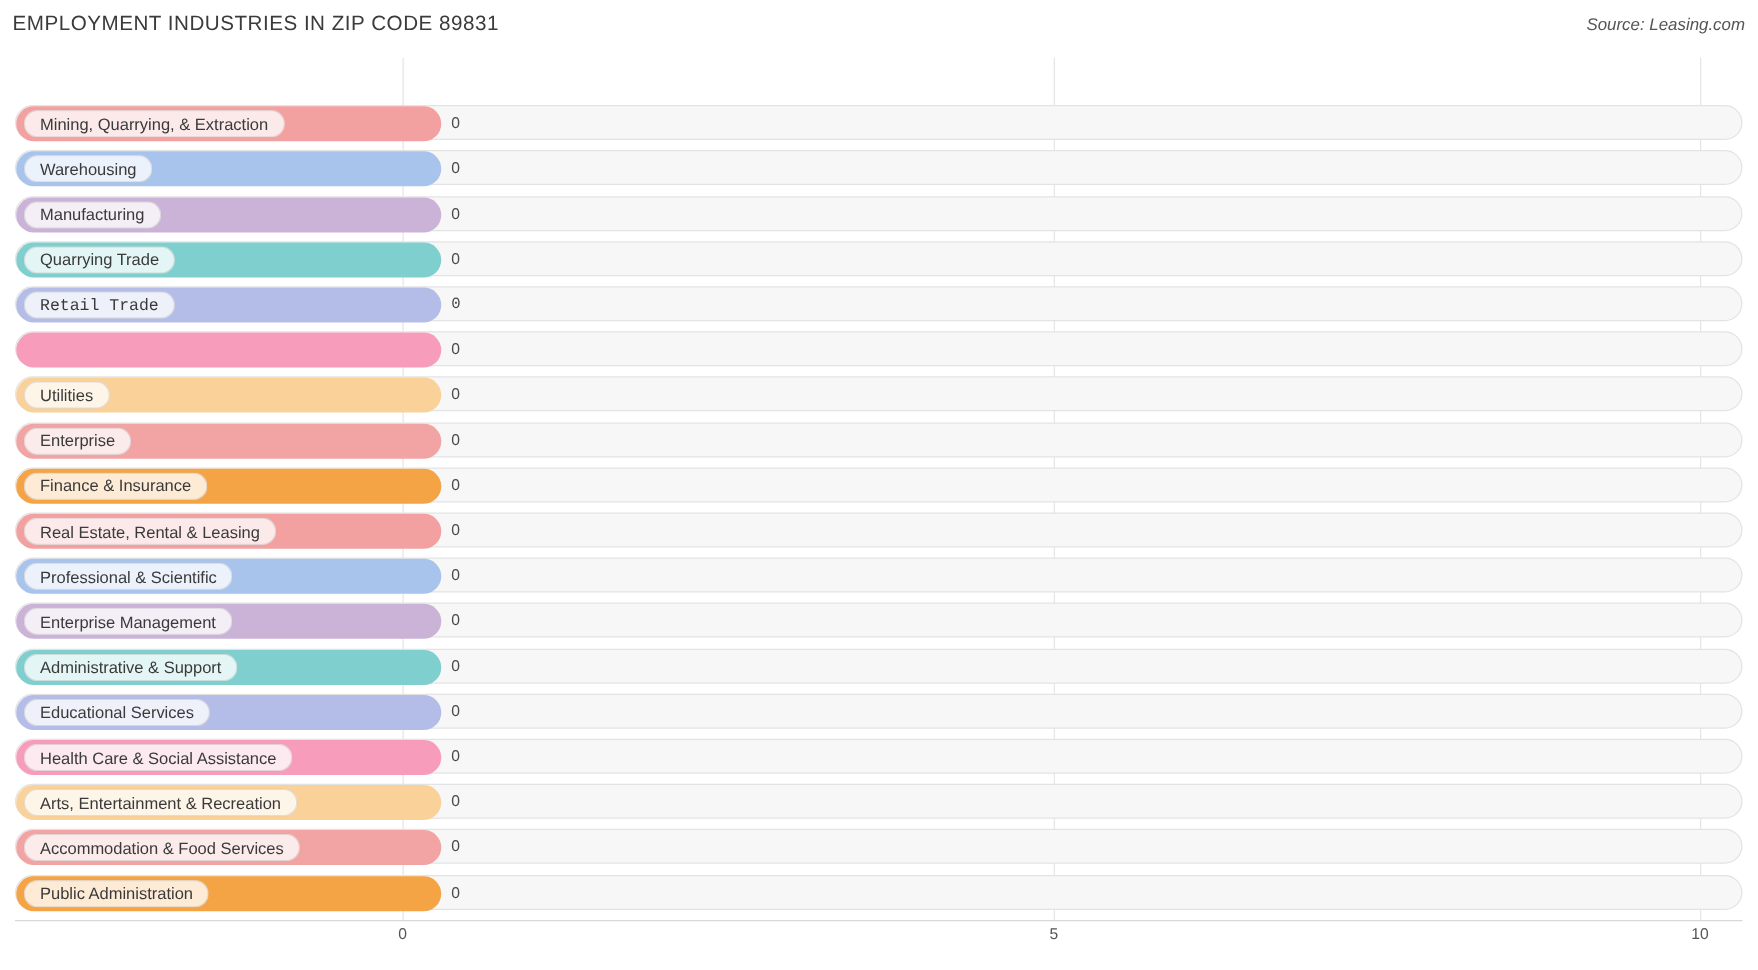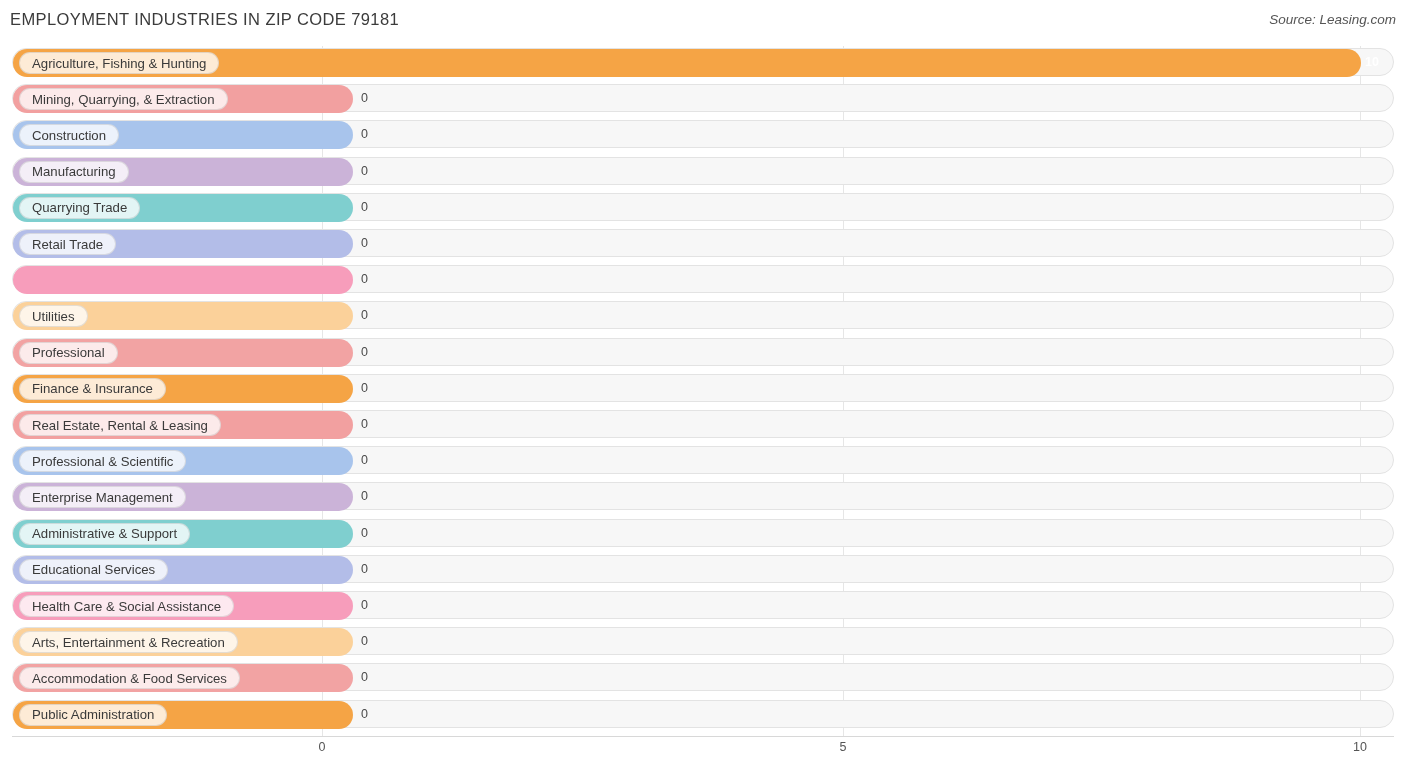--- a/index.html
+++ b/index.html
@@ -129,86 +129,79 @@
     height: 1px;
     background: #d8d8d8;
   }
 </style>
 </head>
 <body>
 
 <div id="page">
 
   <div class="header">
-    <div class="title">EMPLOYMENT INDUSTRIES IN ZIP CODE 79181</div>
+    <div class="title">EMPLOYMENT INDUSTRIES IN ZIP CODE 89831</div>
     <div class="source">Source: Leasing.com</div>
   </div>
 
   <div class="chart">
     <div class="plot" id="plot">
         <div class="gridline" style="left: 310px;"></div>
         <div class="gridline" style="left: 831px;"></div>
         <div class="gridline" style="left: 1348px;"></div>
-        <div class="row" style="top: 2px;">
-          <div class="bar" style="width: 1348px; background: rgb(245, 164, 69);"></div>
-          <div class="pill">
-            <span>Agriculture, Fishing &amp; Hunting</span>
-          </div>
-          <div class="valin" style="right: 14px; left: auto; position: absolute;">10</div>
-        </div>
         <div class="row" style="top: 38.2px;">
           <div class="bar" style="width: 340px; background: rgb(242, 160, 160);"></div>
           <div class="pill">
             <span>Mining, Quarrying, &amp; Extraction</span>
           </div>
           <div class="valout" style="left: 348px;">0</div>
         </div>
         <div class="row" style="top: 74.4px;">
           <div class="bar" style="width: 340px; background: rgb(168, 196, 236);"></div>
           <div class="pill">
-            <span>Construction</span>
+            <span>Warehousing</span>
           </div>
           <div class="valout" style="left: 348px;">0</div>
         </div>
         <div class="row" style="top: 110.6px;">
           <div class="bar" style="width: 340px; background: rgb(203, 179, 216);"></div>
           <div class="pill">
             <span>Manufacturing</span>
           </div>
           <div class="valout" style="left: 348px;">0</div>
         </div>
         <div class="row" style="top: 146.8px;">
           <div class="bar" style="width: 340px; background: rgb(127, 207, 207);"></div>
           <div class="pill">
             <span>Quarrying Trade</span>
           </div>
           <div class="valout" style="left: 348px;">0</div>
         </div>
-        <div class="row" style="top: 183px;">
+        <div class="row" style="top: 183px; font-family: Liberation Mono, monospace;">
           <div class="bar" style="width: 340px; background: rgb(179, 189, 232);"></div>
           <div class="pill">
             <span>Retail Trade</span>
           </div>
           <div class="valout" style="left: 348px;">0</div>
         </div>
         <div class="row" style="top: 219.2px;">
           <div class="bar" style="width: 340px; background: rgb(247, 157, 187);"></div>
           <div class="valout" style="left: 348px;">0</div>
         </div>
         <div class="row" style="top: 255.4px; text-align: right;">
           <div class="bar" style="width: 340px; background: rgb(251, 209, 154);"></div>
           <div class="pill">
             <span>Utilities</span>
           </div>
           <div class="valout" style="left: 348px;">0</div>
         </div>
         <div class="row" style="top: 291.6px;">
           <div class="bar" style="width: 340px; background: rgb(242, 163, 163);"></div>
           <div class="pill">
-            <span>Professional</span>
+            <span>Enterprise</span>
           </div>
           <div class="valout" style="left: 348px;">0</div>
         </div>
         <div class="row" style="top: 327.8px;">
           <div class="bar" style="width: 340px; background: rgb(245, 164, 69);"></div>
           <div class="pill">
             <span>Finance &amp; Insurance</span>
           </div>
           <div class="valout" style="left: 348px;">0</div>
         </div>

